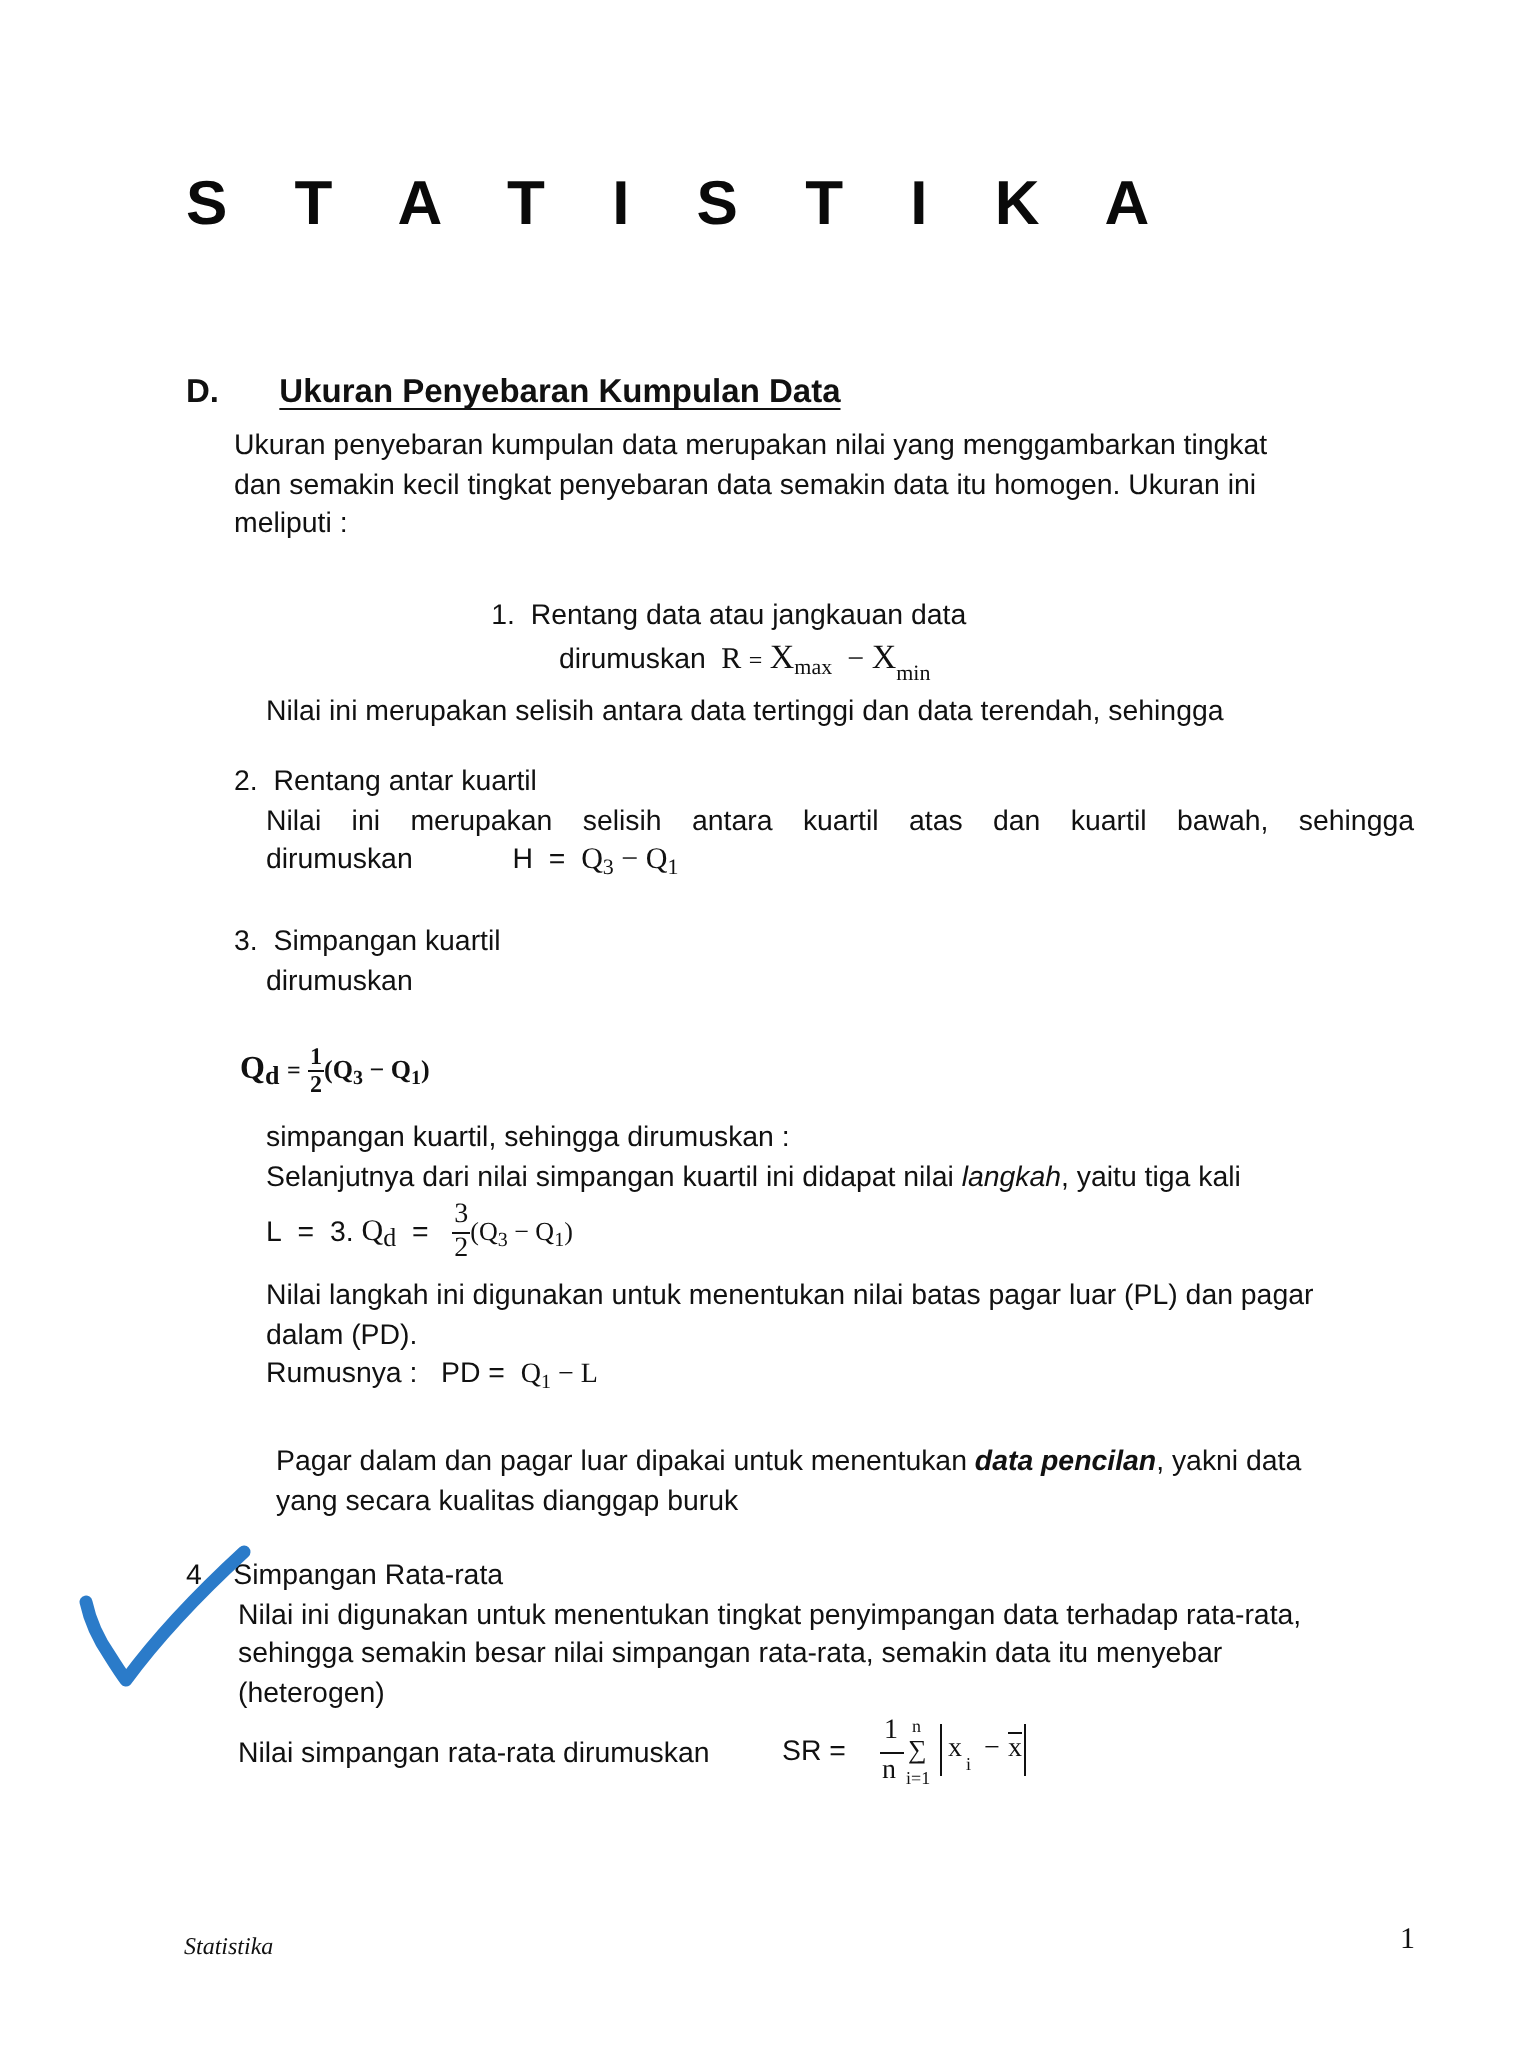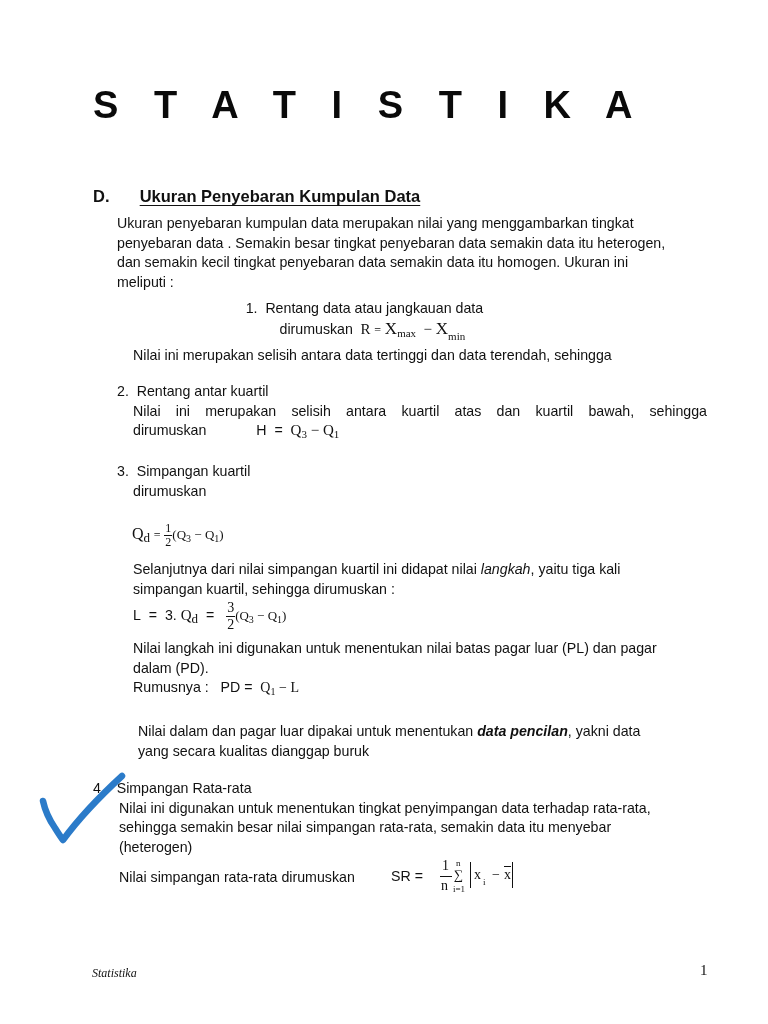--- a/index.html
+++ b/index.html
@@ -3,21 +3,21 @@
 <meta charset="utf-8">
 <style>
   html, body { margin: 0; padding: 0; }
   body {
     width: 768px; height: 1024px; background: #ffffff; position: relative;
     overflow: hidden; color: #111;
     font-family: "Liberation Sans", "DejaVu Sans", sans-serif;
   }
   .abs { position: absolute; }
   .title {
-    left: 93px; top: 84px; font-size: 38px; font-weight: bold; letter-spacing: 12.5px;
+    left: 93px; top: 84px; font-size: 31px; font-weight: bold; letter-spacing: 12.5px;
     color: #0a0a0a;
   }
   .heading {
     left: 93px; top: 187px; font-size: 16.5px; font-weight: bold;
   }
   .heading .ul { text-decoration: underline; text-underline-offset: 3px; padding-left: 21px; }
   .p { font-size: 14.2px; line-height: 19.5px; white-space: nowrap; }
   .math { font-family: "Liberation Serif", "DejaVu Serif", serif; font-size: 15px; }
   .math sub { font-size: 11px; vertical-align: -3px; }
   .frac { display: inline-flex; flex-direction: column; align-items: center; vertical-align: middle; line-height: 13px; font-family: "Liberation Serif", serif; font-size: 12px; }
@@ -35,21 +35,20 @@
 
   <div class="abs title">S T A T I S T I K A</div>
 
   <div class="abs heading">
     <span>D.</span>&nbsp;
     <span class="ul">Ukuran Penyebaran Kumpulan Data</span>
   </div>
 
   <div class="abs p" style="left:117px; top:214px;">
     <div>Ukuran penyebaran kumpulan data merupakan nilai yang menggambarkan tingkat</div>
-    <div>penyebaran data . Semakin besar tingkat penyebaran data semakin data itu heterogen,</div>
     <div>dan semakin kecil tingkat penyebaran data semakin data itu homogen. Ukuran ini</div>
     <div>meliputi :</div>
   </div>
 
   <div class="abs p" style="left:117px; top:299px;text-align:center;">
     <div><span>1.</span>&nbsp;&nbsp;<span>Rentang data atau jangkauan data</span></div>
     <div style="padding-left:16px;">
       <span>dirumuskan</span>
       <span class="math">
         &nbsp;<span>R</span>
@@ -76,32 +75,32 @@
         <span>Q</span><sub>1</sub>
       </span>
     </div>
   </div>
 
   <div class="abs p" style="left:117px; top:462px;">
     <div><span>3.</span>&nbsp;&nbsp;<span>Simpangan kuartil</span></div>
     <div style="padding-left:16px;">dirumuskan</div>
   </div>
 
-  <div class="abs math" style="left:132px; top:522px;">
+  <div class="abs math" style="left:120px; top:522px;font-weight:bold;">
     <span style="font-size:16px">Q</span><sub style="font-size:13px">d</sub>
     <span style="font-size:12px">=</span>
     <span class="frac">
         <span class="num">1</span>
         <span>2</span>
       </span><span style="font-size:13px"><span>(Q</span><sub style="font-size:10px">3</sub><span> − Q</span><sub style="font-size:10px">1</sub><span>)</span></span>
   </div>
 
   <div class="abs p" style="left:133px; top:560px;">
+    <div>simpangan kuartil, sehingga dirumuskan :</div>
     <div><span>Selanjutnya dari nilai simpangan kuartil ini didapat nilai </span><span class="ital">langkah</span><span>, yaitu tiga kali</span></div>
-    <div>simpangan kuartil, sehingga dirumuskan :</div>
   </div>
 
   <div class="abs" style="left:133px; top:600px; font-size:14.2px;">
     <span>L</span>&nbsp;
     <span>=</span>&nbsp;
     <span>3.</span>
     <span class="math"><span>Q</span><sub style="font-size:13px">d</sub></span>&nbsp;
     <span>=</span>&nbsp;&nbsp;
     <span class="frac" style="font-size:14px; line-height:16px;">
         <span class="num">3</span>
@@ -113,21 +112,21 @@
     <div>Nilai langkah ini digunakan untuk menentukan nilai batas pagar luar (PL) dan pagar</div>
     <div>dalam (PD).</div>
     <div>
       <span>Rumusnya :</span>&nbsp;&nbsp;
       <span>PD =</span>&nbsp;
       <span class="math" style="font-size:14px"><span>Q</span><sub style="font-size:10px">1</sub><span> − L</span></span>
     </div>
   </div>
 
   <div class="abs p" style="left:138px; top:722px;">
-    <div><span>Nilai dalam dan pagar luar dipakai untuk menentukan </span><span class="bi">data pencilan</span><span>, yakni data</span></div>
+    <div><span>Pagar dalam dan pagar luar dipakai untuk menentukan </span><span class="bi">data pencilan</span><span>, yakni data</span></div>
     <div>yang secara kualitas dianggap buruk</div>
   </div>
 
   <div class="abs p" style="left:93px; top:779px;">
     <div><span>4.</span>&nbsp;&nbsp;&nbsp;<span>Simpangan Rata-rata</span></div>
     <div style="padding-left:26px;">Nilai ini digunakan untuk menentukan tingkat penyimpangan data terhadap rata-rata,</div>
     <div style="padding-left:26px;">sehingga  semakin besar nilai simpangan rata-rata, semakin data itu menyebar</div>
     <div style="padding-left:26px;">(heterogen)</div>
   </div>
 

